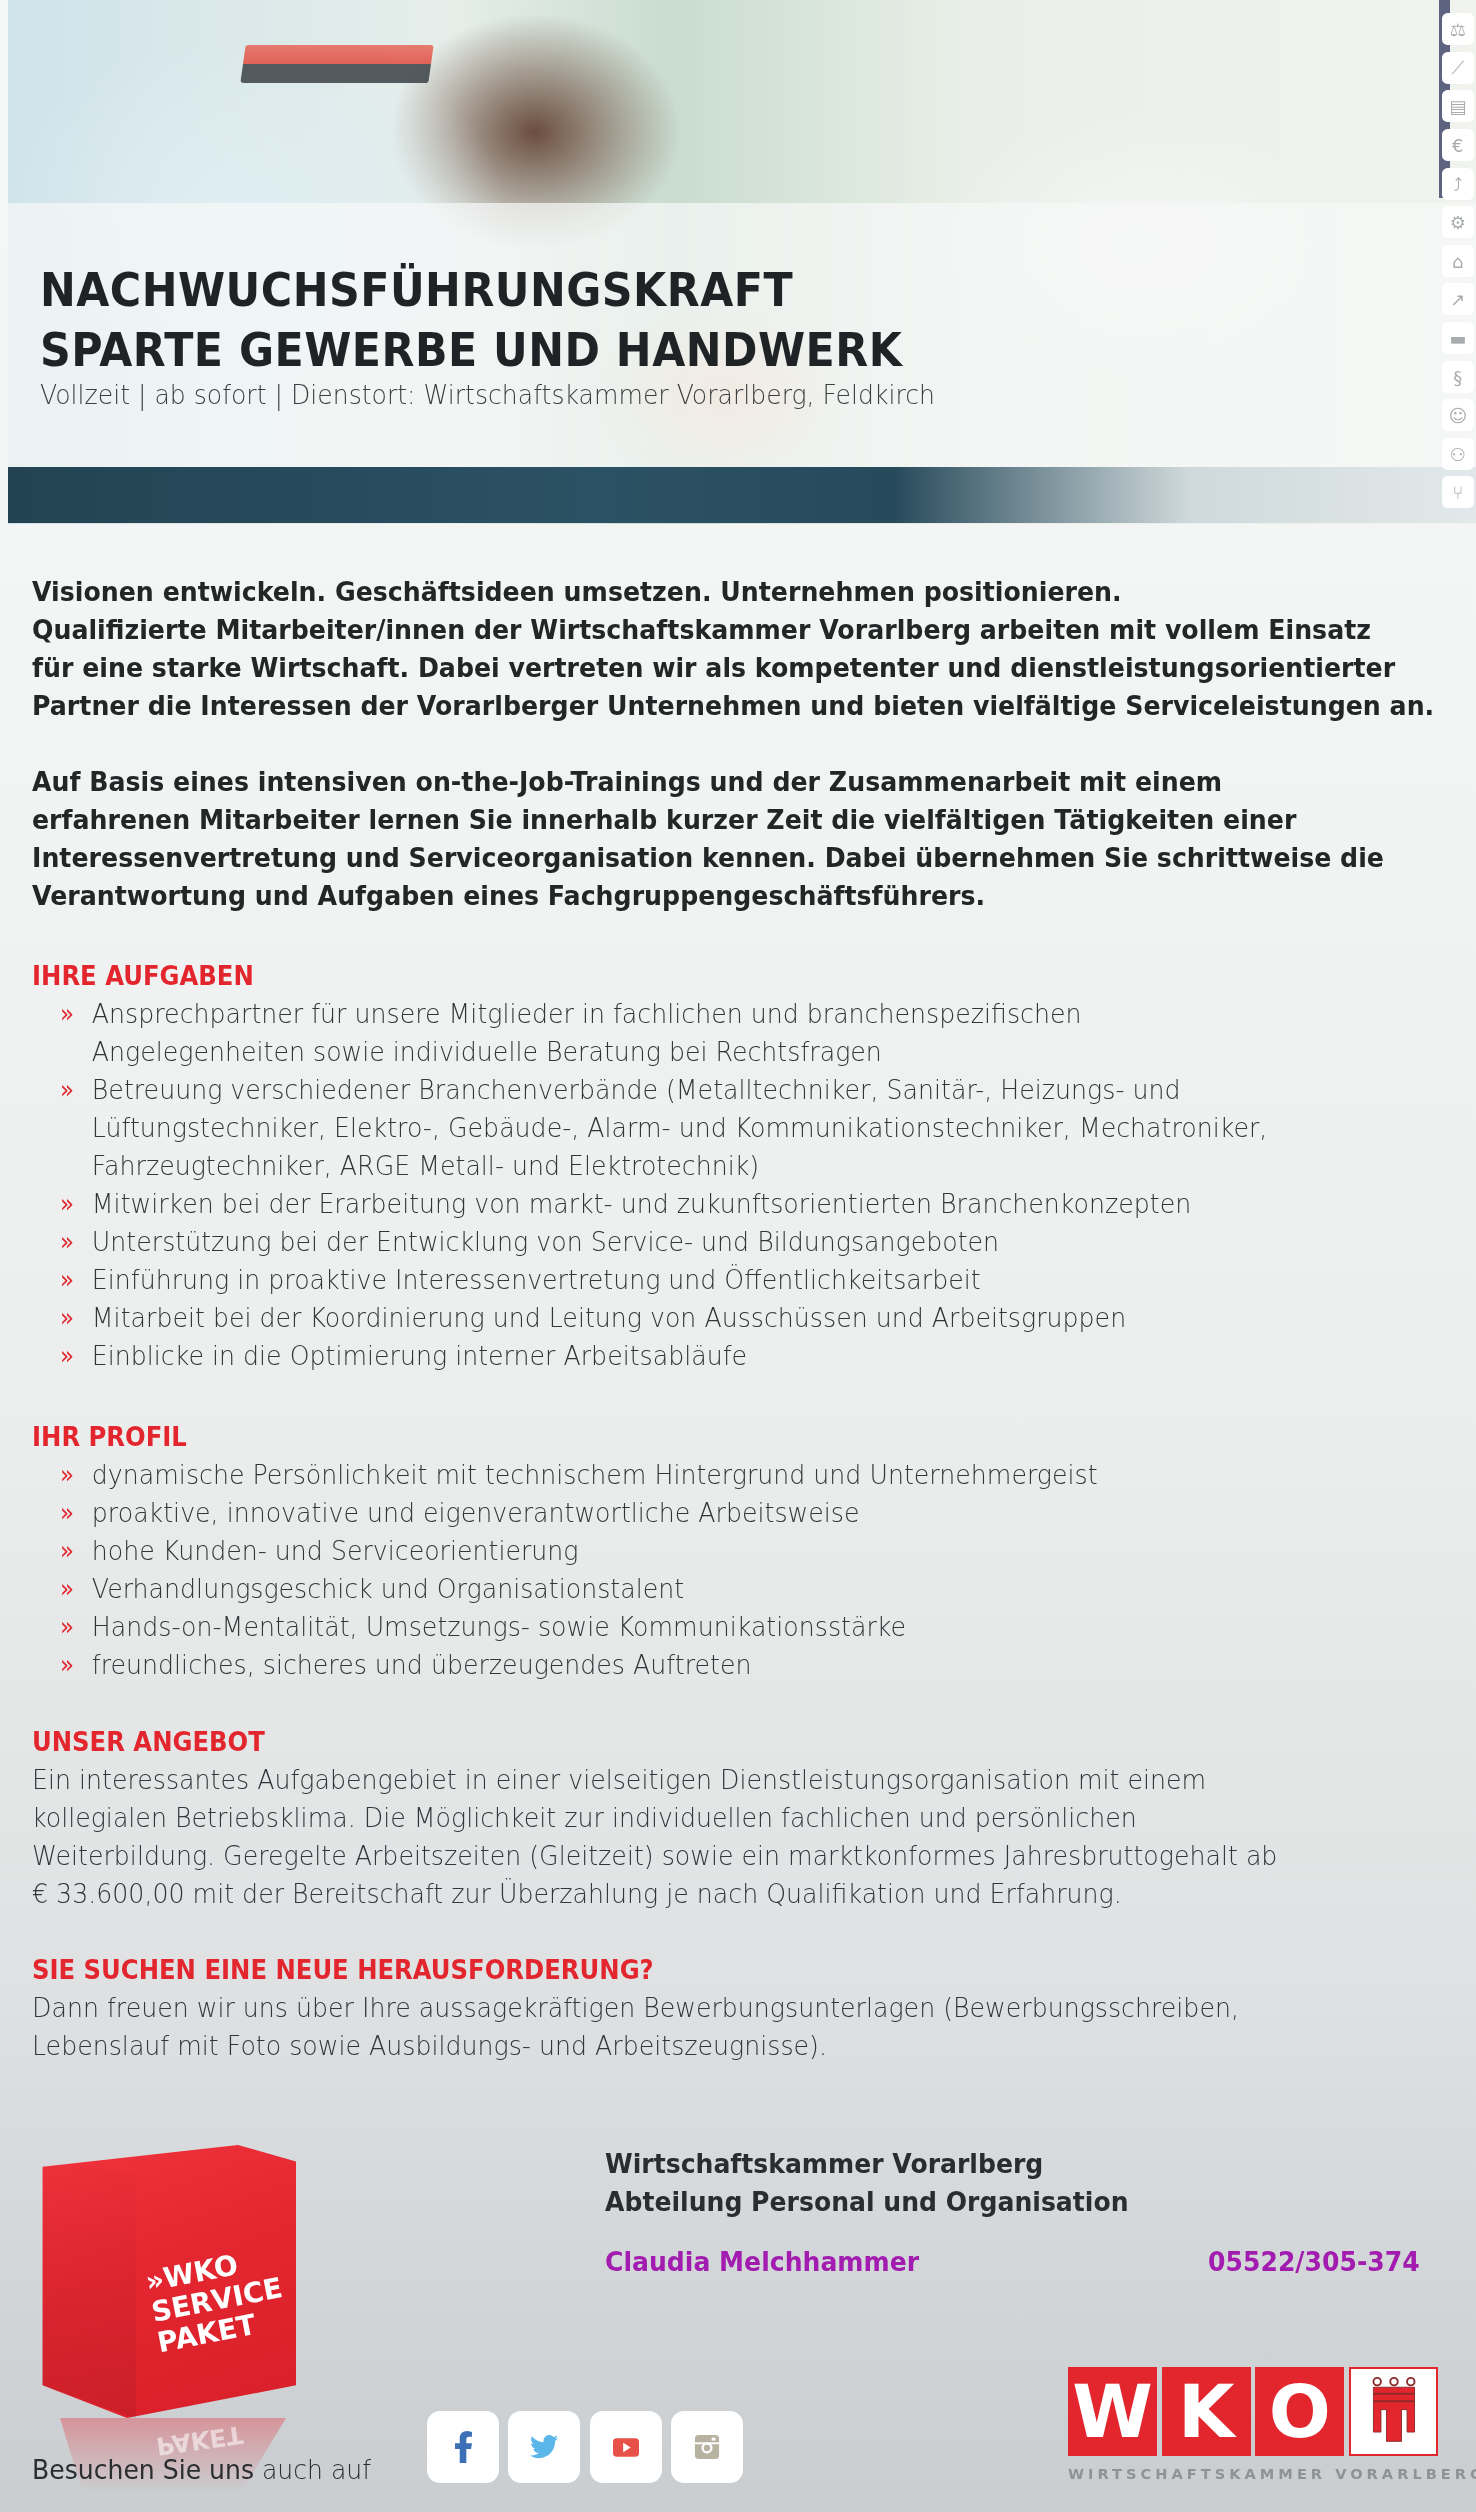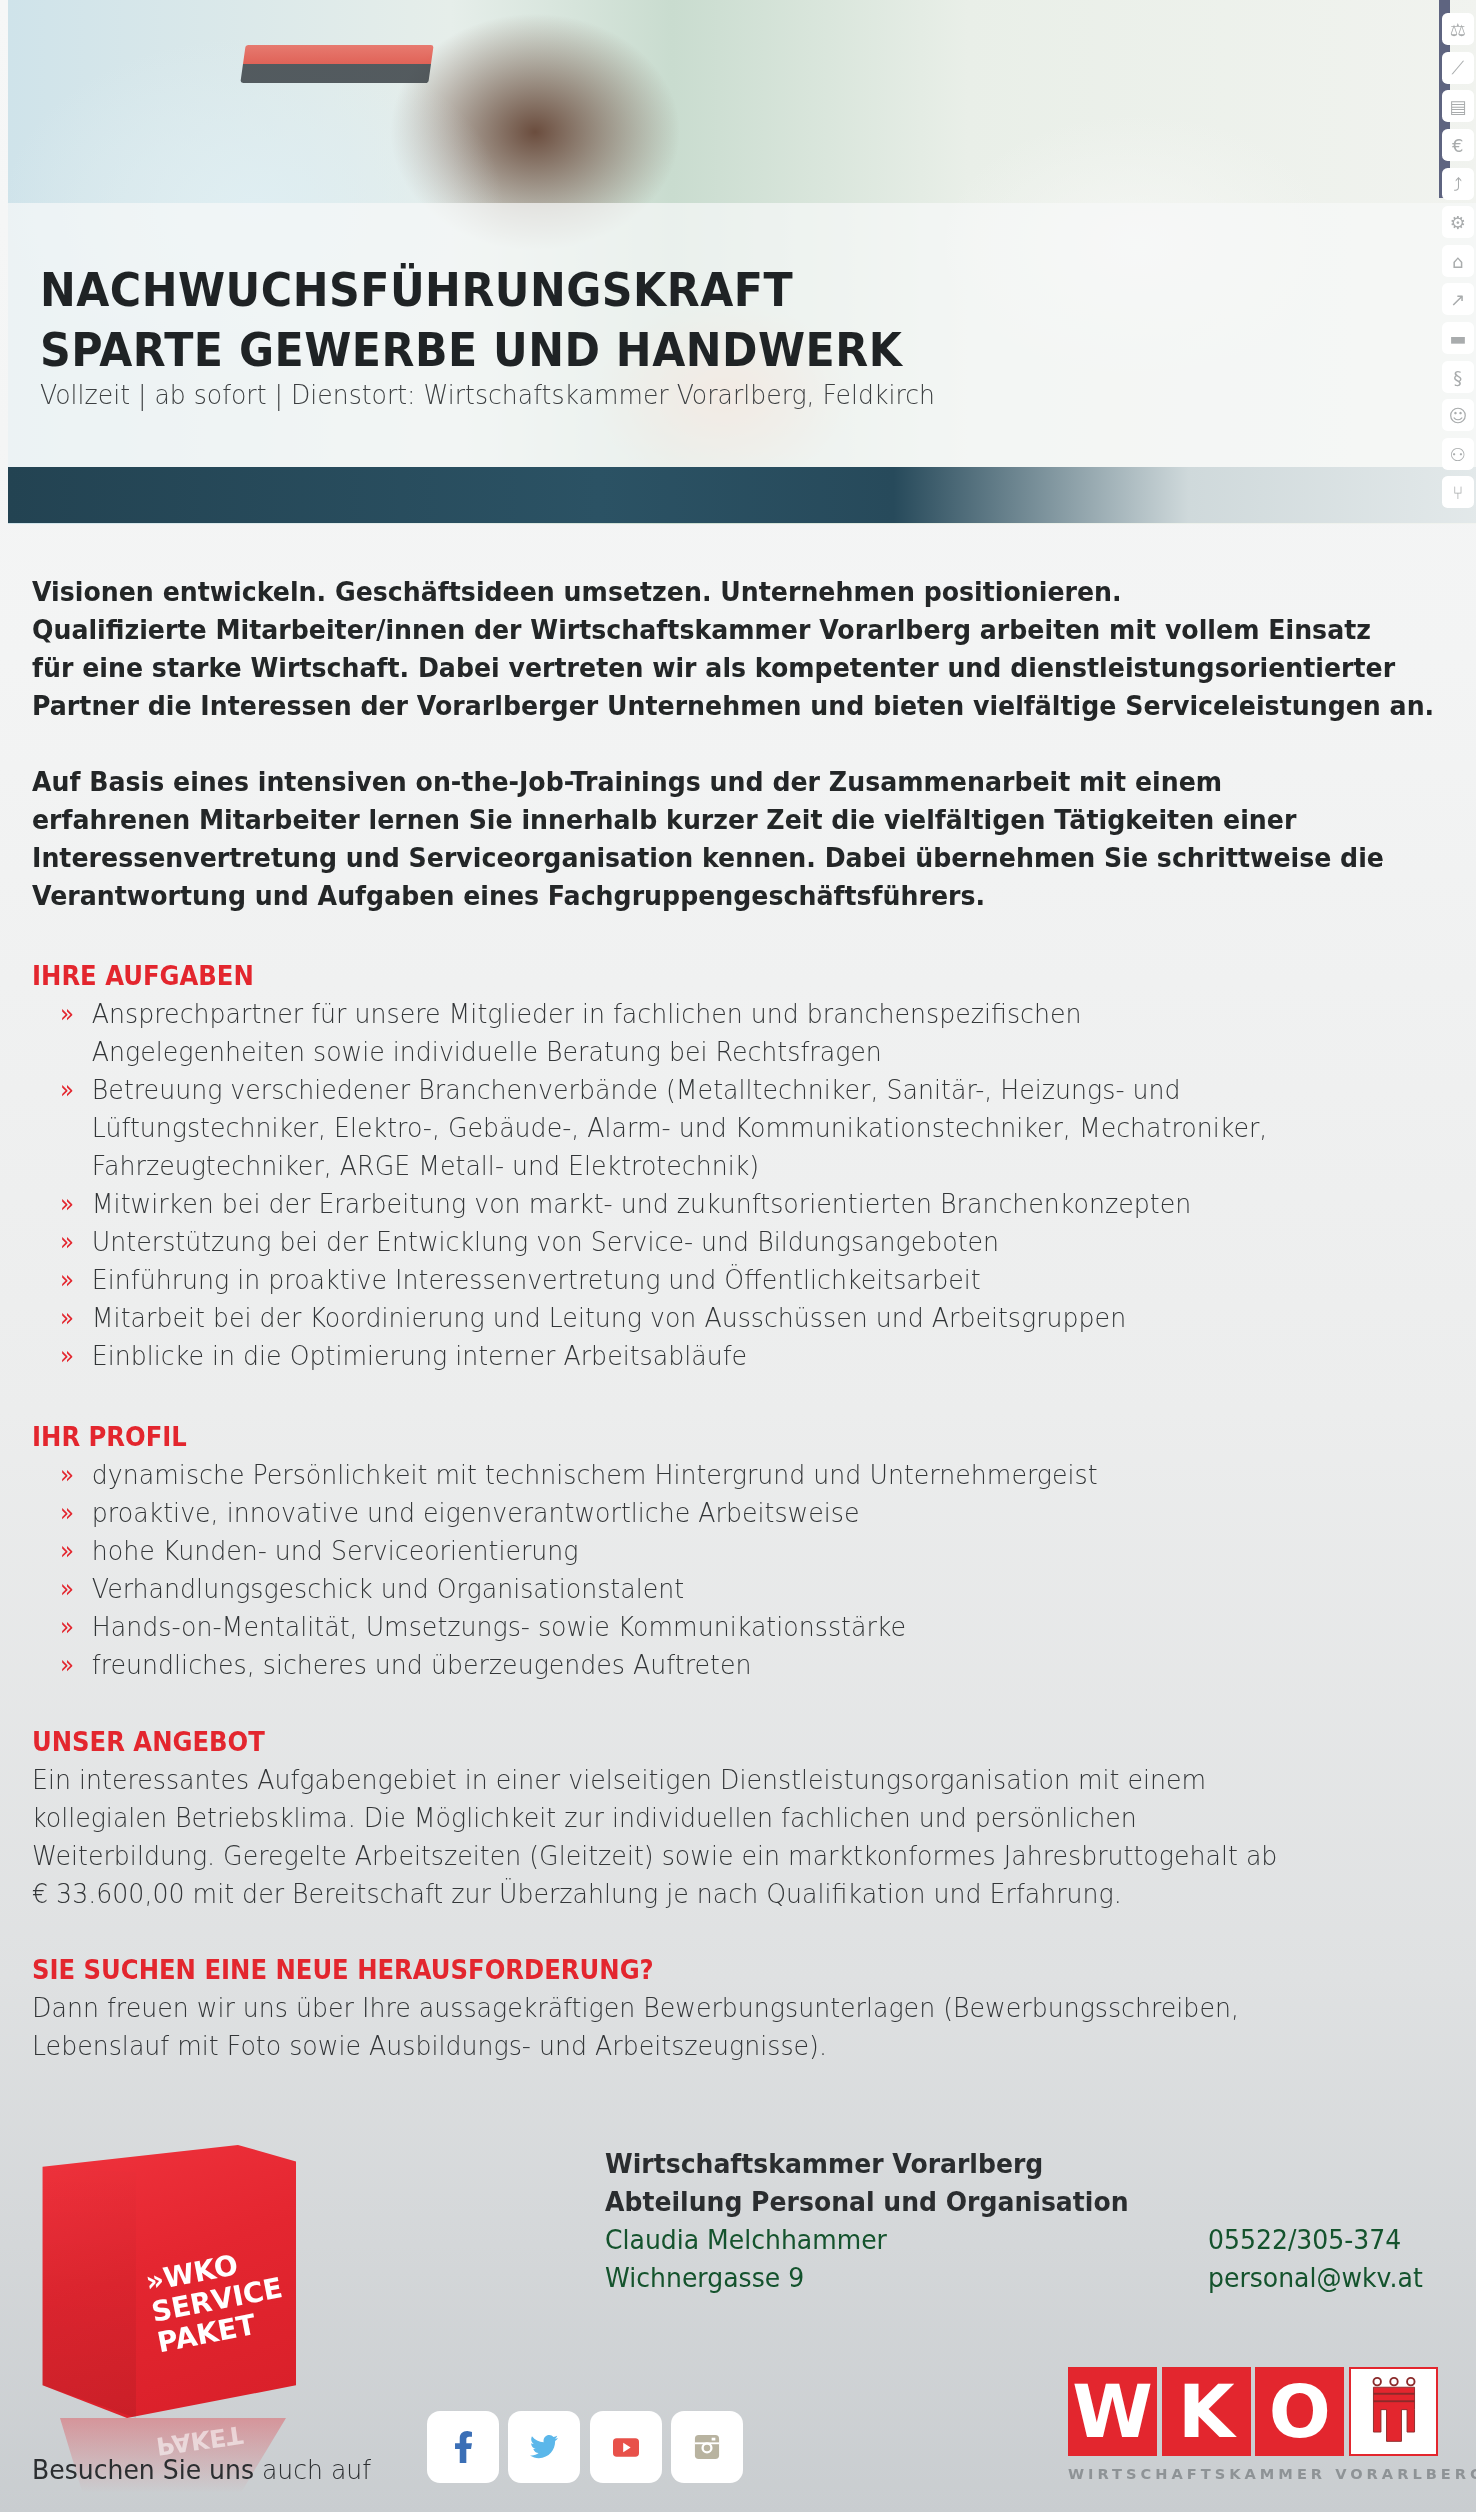--- a/index.html
+++ b/index.html
@@ -114,21 +114,21 @@
   }
   .social-btn {
     width: 72px; height: 72px; border-radius: 13px; background: #ffffff;
     display: flex; align-items: center; justify-content: center;
   }
 
   .contact {
     position: absolute; left: 605px; top: 2145px; width: 847px;
   }
   .contact .org { font-weight: 600; font-size: 27px; line-height: 38px; color: #2a2d2f; transform: scaleX(0.93); transform-origin: left; white-space: nowrap; }
-  .contact .row { display: flex; font-size: 27px; line-height: 38px; color: #14532d; font-weight: 400; }
+  .contact .row { display: flex; font-size: 27px; line-height: 38px; color: #a21caf; font-weight: 700; margin-top: 22px; }
   .contact .row .left { width: 603px; transform: scaleX(0.93); transform-origin: left; white-space: nowrap; }
   .contact .row .right { transform: scaleX(0.93); transform-origin: left; white-space: nowrap; }
 
   .wko-logo { position: absolute; left: 1068px; top: 2367px; width: 377px; height: 122px; }
   .wko-logo .tiles { display: flex; gap: 4.7px; }
   .wko-logo .tile {
     width: 89px; height: 89px; background: #e3262e; color: #ffffff;
     font-weight: bold; font-size: 73px; display: flex; align-items: center; justify-content: center;
     font-family: "DejaVu Sans", sans-serif;
   }
@@ -266,24 +266,20 @@
   </div>
 </div>
 
 <div class="contact">
   <div class="org">Wirtschaftskammer Vorarlberg</div>
   <div class="org">Abteilung Personal und Organisation</div>
   <div class="row">
     <span class="left">Claudia Melchhammer</span>
     <span class="right">05522/305-374</span>
   </div>
-  <div class="row">
-    <span class="left">Wichnergasse 9</span>
-    <span class="right">personal@wkv.at</span>
-  </div>
 </div>
 
 <div class="wko-logo">
   <div class="tiles">
     <div class="tile">W</div>
     <div class="tile">K</div>
     <div class="tile">O</div>
     <div class="tile crest">
       <svg width="56" height="75" viewBox="0 0 60 80">
         <circle cx="12" cy="8" r="4" fill="none" stroke="#8a2a2a" stroke-width="2"></circle>

